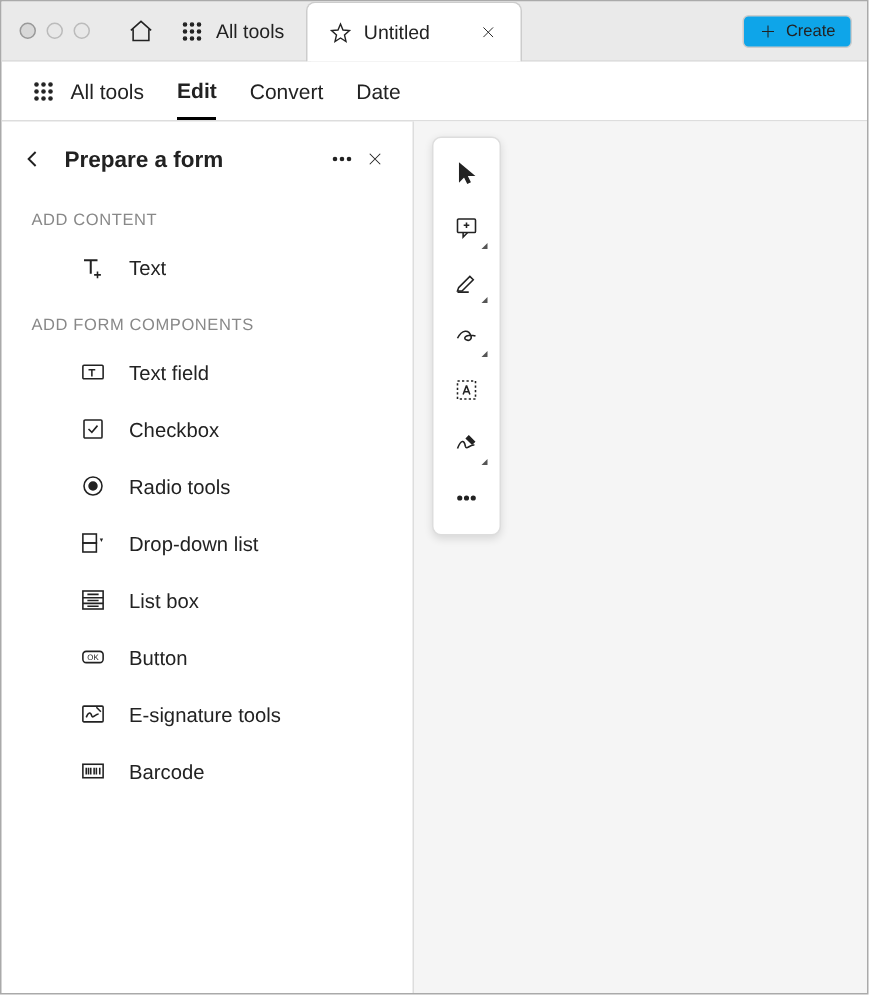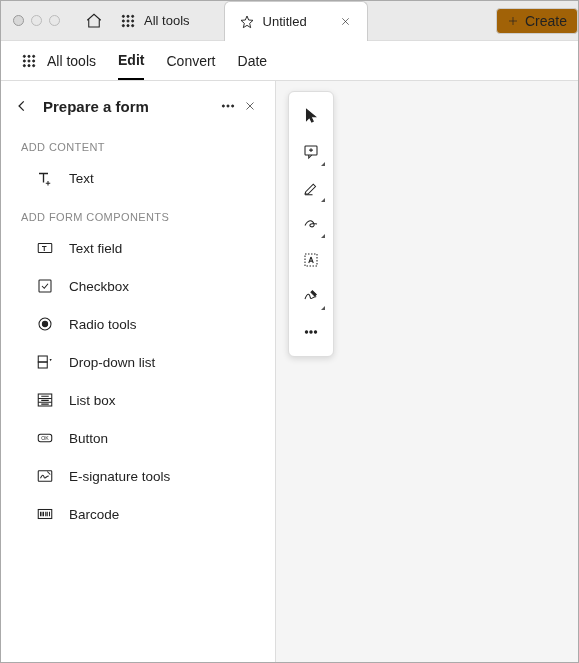--- a/index.html
+++ b/index.html
@@ -42,35 +42,35 @@
 }
 .tab.alltools { padding-left: 8px; }
 .tab.active {
   background: #fff;
   border-top-left-radius: 6px;
   border-top-right-radius: 6px;
   border: 1px solid #ccc;
   border-bottom: none;
   height: calc(100% + 1px);
   margin-bottom: -1px;
-  margin-left: 20px;
 }
 .tab .close-x {
   width: 14px; height: 14px;
   display:flex;align-items:center;justify-content:center;
   margin-left: 24px;
 }
 .spacer { flex: 1; }
 .create-btn {
   display: flex; align-items: center; gap: 6px;
-  background: #a16207;
+  background: #0ea5e9;
   border: 1px solid #ccc;
   border-radius: 4px;
   padding: 4px 10px;
-  font-size: 14px;
+  margin-right: 10px;
+  font-size: 11px;
 }
 .toolbar2 {
   height: 40px;
   display: flex; align-items: center;
   gap: 22px;
   padding: 0 20px;
   border-bottom: 1px solid #ddd;
 }
 .toolbar2 .grid-icon { margin-right: -12px; }
 .toolbar2 .toolitem {
@@ -101,21 +101,21 @@
   width:22px; height:22px; display:flex; align-items:center; justify-content:center;
 }
 .group-label {
   font-size: 11px;
   letter-spacing: 0.4px;
   color: #888;
   padding: 14px 20px 6px 20px;
 }
 .list-item {
   display: flex; align-items: center; gap: 14px;
-  padding: 9px 20px 9px 34px;
+  padding: 9px 20px 9px 51px;
   font-size: 13.5px;
   cursor: pointer;
 }
 .list-item .icon { width: 20px; height: 20px; display:flex; align-items:center; justify-content:center; }
 .list-item .icon svg { width: 18px; height: 18px; }
 .canvas-area {
   flex: 1; position: relative;
   background: #f5f5f5;
 }
 .float-toolbar {

